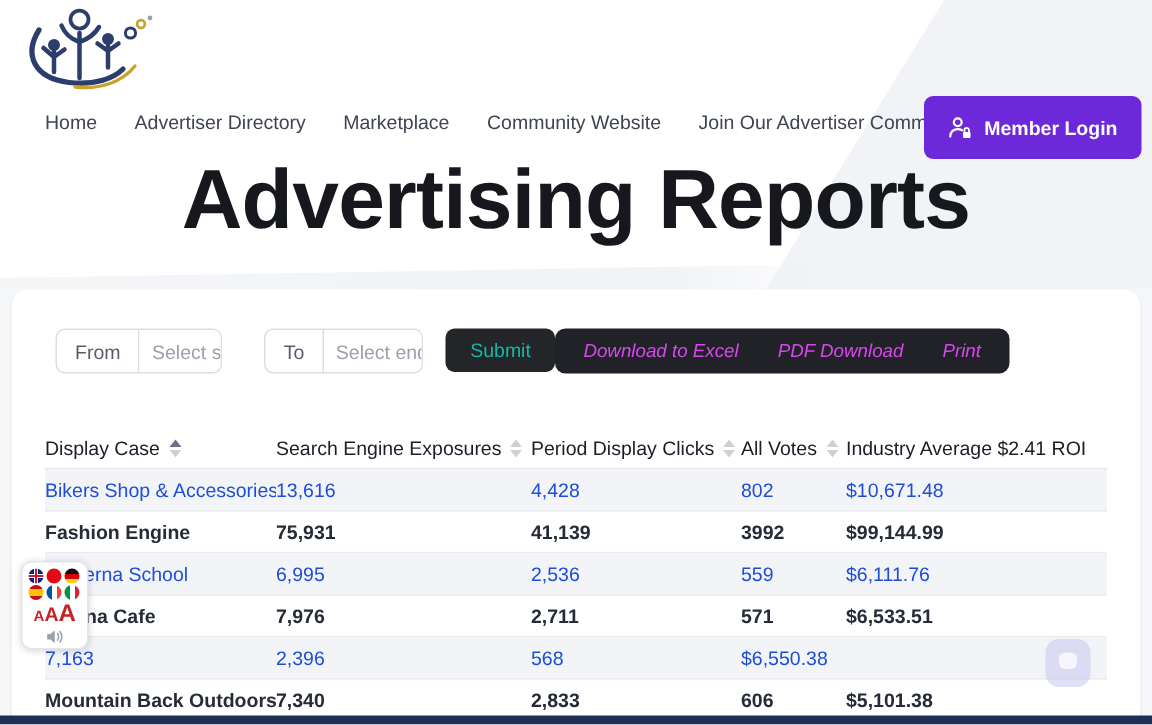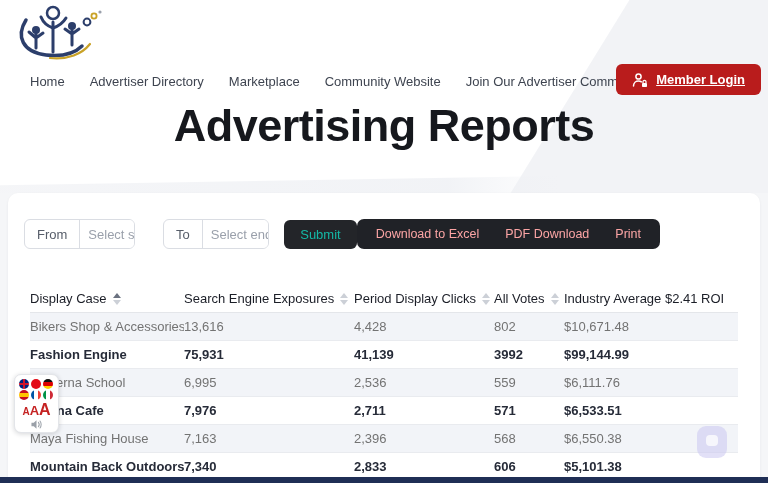--- a/index.html
+++ b/index.html
@@ -20,64 +20,64 @@
   .hero-shape2 { position:absolute; left:0; top:176px; width:560px; height:17px;
     background:linear-gradient(90deg,#f2f3f6 0%, #eef0f4 80%, rgba(238,240,244,0) 100%);
     clip-path:polygon(0 55%,100% 0,100% 100%,0 100%); opacity:.8; }
 
   .logo { position:absolute; left:12px; top:2px; width:92px; height:62px; }
 
   .navbar { position:absolute; left:0; top:64px; width:768px; height:34px; display:flex; align-items:center; }
   .nav-items { display:flex; align-items:center; gap:25px; padding-left:30px; }
   .nav-item { font-size:13px; color:#3e4450; cursor:pointer; white-space:nowrap; }
   .nav-item .chev { font-size:9px; color:#6b7280; margin-left:4px; }
-  .login-btn { position:absolute; right:7px; top:0px; height:31px; display:flex; align-items:center; gap:8px;
-    background:#b91c1c; color:#fff; font-size:13px; font-weight:600; border:none; border-radius:6px;
-    padding:0 16px; cursor:pointer;text-decoration:underline; }
+  .login-btn { position:absolute; right:7px; top:0px; height:42px; display:flex; align-items:center; gap:8px;
+    background:#6d28d9; color:#fff; font-size:13px; font-weight:600; border:none; border-radius:6px;
+    padding:0 16px; cursor:pointer; }
   .login-btn svg { display:block; }
 
   .page-title { position:absolute; left:0; top:100px; width:768px; text-align:center;
-    font-size:45px; font-weight:800; letter-spacing:-0.5px; color:#16181d; }
+    font-size:56px; font-weight:800; letter-spacing:-0.5px; color:#16181d; }
 
   
   .card { position:absolute; left:8px; top:193px; width:752px; height:290px;
     background:#fff; border-radius:10px 10px 0 0; box-shadow:0 1px 3px rgba(30,35,50,.06); }
 
-  .controls { position:absolute; left:16px; top:26px; width:636px; height:30px;
-    display:flex; align-items:center; }
+  .controls { position:absolute; left:29px; top:26px; width:636px; height:30px;
+    display:flex; }
   .date-group { display:flex; align-items:center; height:30px; border:1px solid #dadde3;
     border-radius:6px; background:#fff; overflow:hidden; }
   .date-label { font-size:13px; color:#565d69; padding:0 12px; height:100%; display:flex; align-items:center;
     border-right:1px solid #dadde3; }
   .date-input { border:none; outline:none; font-size:13px; color:#3a404b; height:100%;
     padding:0 8px; font-family:"Liberation Sans", sans-serif; }
   .date-input::placeholder { color:#9aa0ab; }
   .g-from { width:138px; } .g-from .date-input { width:85px; }
   .g-to { margin-left:28px; width:132px; } .g-to .date-input { width:95px; }
   .submit-btn { margin-left:15px; height:29px; background:#232529; color:#14b8a6; font-size:13px;
     border:none; border-radius:6px; padding:0 16px; cursor:pointer; font-family:"Liberation Sans", sans-serif; }
 
   .export-bar { margin-left:auto; height:30px; background:#202227; border-radius:7px;
     display:flex; align-items:center; padding:0 6px; }
-  .export-btn { background:transparent; border:none; color:#fca5a5; font-size:12.5px;
-    padding:0 13px; height:100%; cursor:pointer; white-space:nowrap; font-family:"Liberation Sans", sans-serif; }
+  .export-btn { background:transparent; border:none; color:#d946ef; font-size:12.5px;
+    padding:0 13px; height:100%; cursor:pointer; white-space:nowrap; font-family:"Liberation Sans", sans-serif;font-style:italic; }
 
   
   .table { position:absolute; left:22px; top:92px; width:708px; }
   .t-row { display:grid; grid-template-columns:154px 170px 140px 70px 174px;
     align-items:center; height:28px; border-bottom:1px solid #e9ebef; }
   .t-head { font-weight:400; font-size:13px; color:#1b1e27; border-bottom:1px solid #e4e6ea; }
   .t-head .cell { display:flex; align-items:center; gap:6px; }
   .sort { display:inline-flex; flex-direction:column; gap:2px; }
   .sort i { width:0; height:0; border-left:4px solid transparent; border-right:4px solid transparent; }
   .sort .up { border-bottom:5px solid #ccd0d7; }
   .sort .dn { border-top:5px solid #ccd0d7; }
   .sort.active .up { border-bottom-color:#6b7280; }
   .t-body .t-row:nth-child(odd) { background:#f2f4f8; }
-  .t-body .t-row { font-size:13px; color:#737373; }
+  .t-body .t-row { font-size:13px; color:#1d4ed8; }
   .t-body .t-row:nth-child(even) { color:#262b38; font-weight:600; }
   .cell { padding-right:8px; white-space:nowrap; overflow:hidden; }
 
   
   .a11y { position:absolute; left:14px; top:374px; width:45px; height:59px; background:#fff;
     border:1px solid #e3e5e9; border-radius:7px; box-shadow:0 1px 5px rgba(20,25,40,.18);
     display:flex; flex-direction:column; align-items:center; padding:4px 3px 2px; z-index:20; }
   .flag-grid { display:grid; grid-template-columns:repeat(3,11px); gap:1px 1px; }
   .flag { width:10px; height:10px; border-radius:50%; display:inline-block; }
   .f-uk { background-color:#00247d;
@@ -234,21 +234,20 @@
           <div class="cell">$6,111.76</div>
         </div>
         <div class="t-row">
           <div class="cell">Marina Cafe</div>
           <div class="cell">7,976</div>
           <div class="cell">2,711</div>
           <div class="cell">571</div>
           <div class="cell">$6,533.51</div>
         </div>
         <div class="t-row">
-          <div class="cell">Maya Fishing House</div>
           <div class="cell">7,163</div>
           <div class="cell">2,396</div>
           <div class="cell">568</div>
           <div class="cell">$6,550.38</div>
         </div>
         <div class="t-row">
           <div class="cell">Mountain Back Outdoors</div>
           <div class="cell">7,340</div>
           <div class="cell">2,833</div>
           <div class="cell">606</div>

